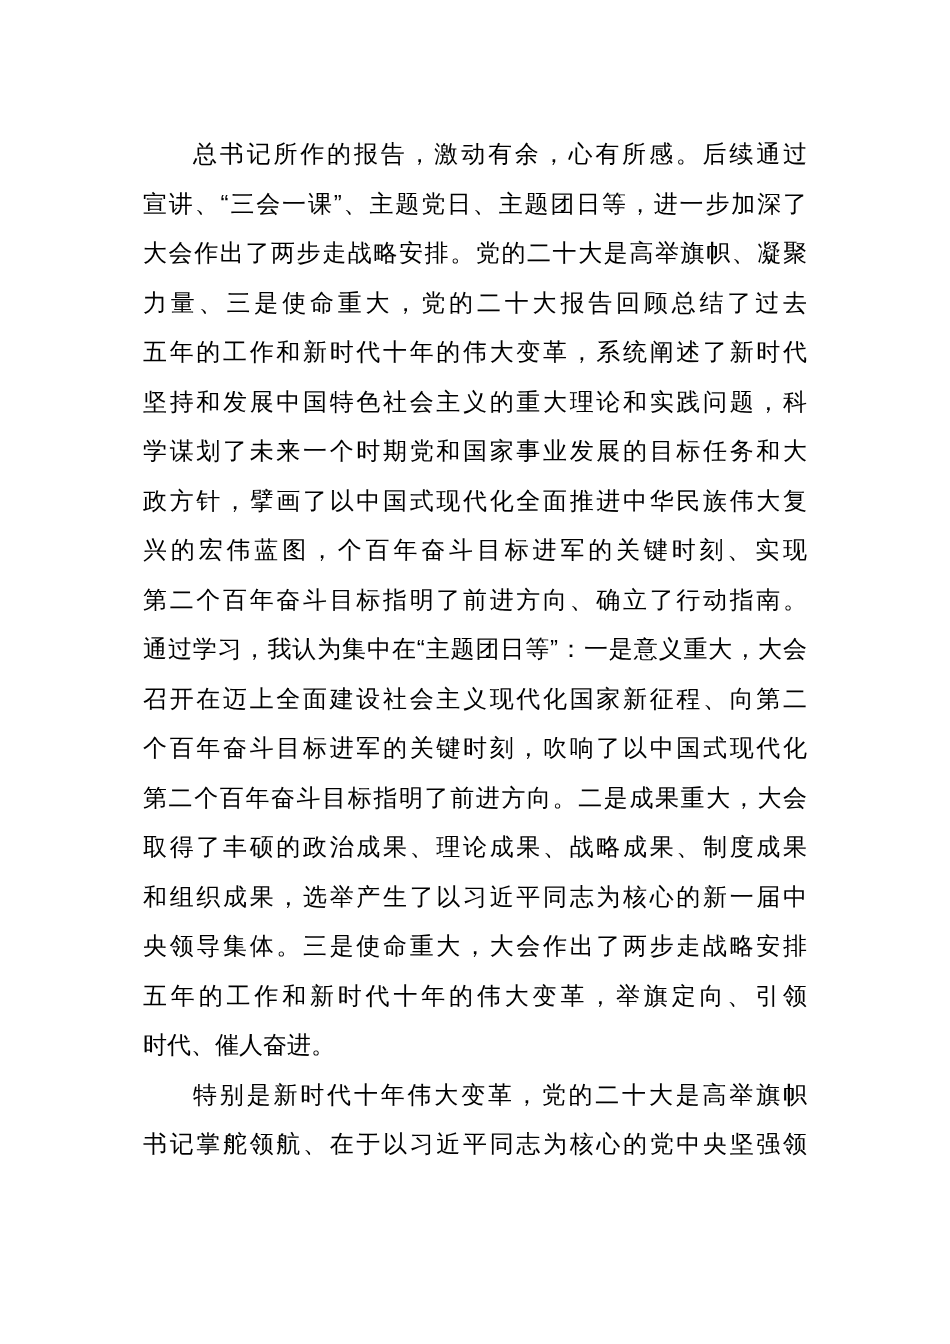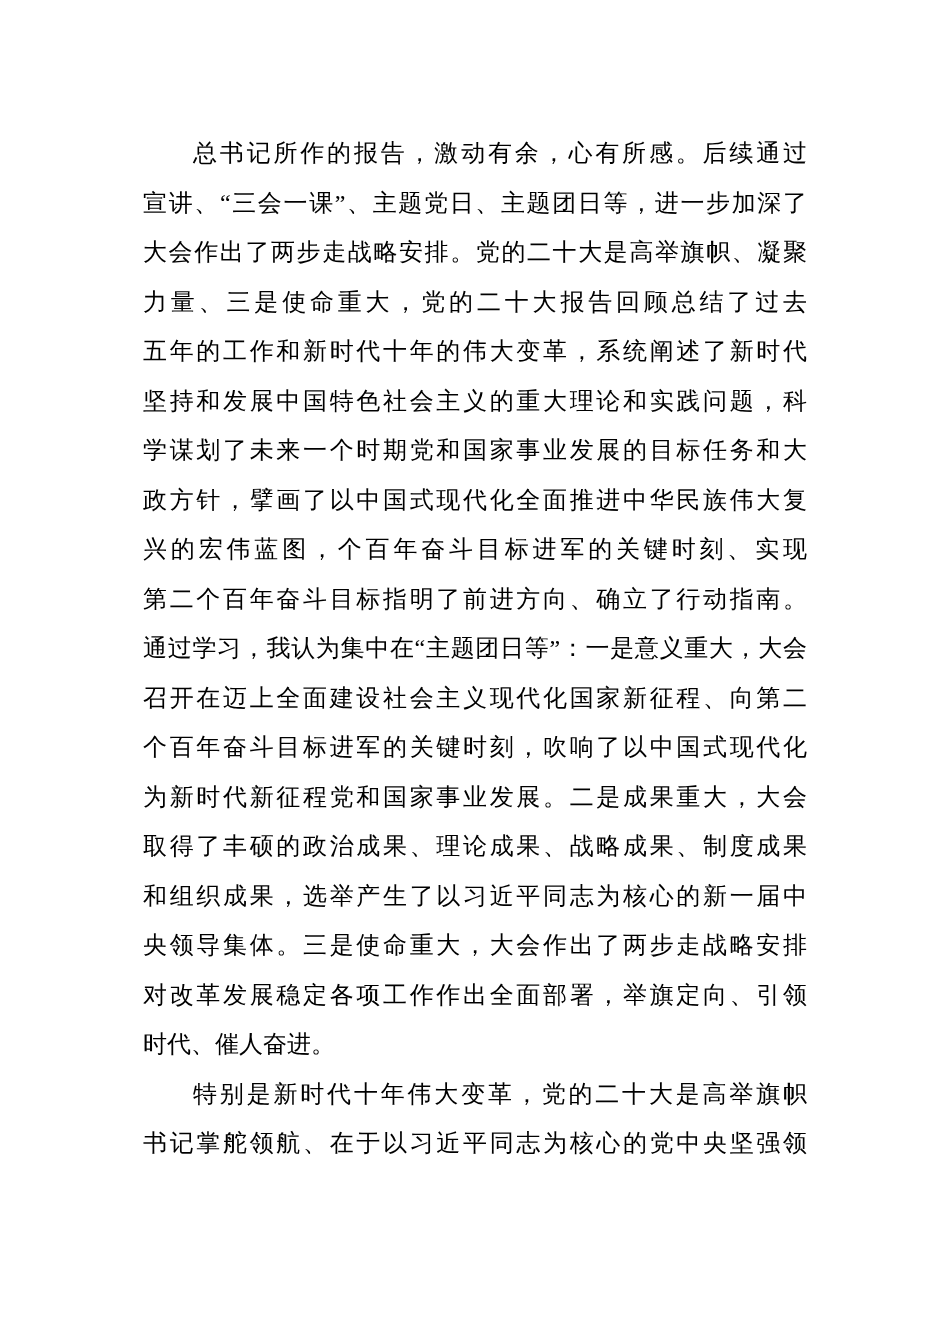--- a/index.html
+++ b/index.html
@@ -15,21 +15,21 @@
     overflow: hidden;
     font-family: "Liberation Sans", sans-serif;
   }
   .text-block {
     position: absolute;
     left: 143px;
     top: 129px;
     width: 664px;
     color: #000000;
   }
-  .para { margin: 0; padding: 0; font-family: Liberation Serif, serif; }
+  .para { margin: 0; padding: 0; }
   .line {
     height: 49.5px;
     line-height: 49.5px;
     font-size: 24px;
     color: #000000;
     text-align: justify;
     text-align-last: justify;
     overflow: hidden;
     white-space: normal;
   }
@@ -52,25 +52,25 @@
         <div class="line">力量、三是使命重大，党的二十大报告回顾总结了过去</div>
         <div class="line">五年的工作和新时代十年的伟大变革，系统阐述了新时代</div>
         <div class="line">坚持和发展中国特色社会主义的重大理论和实践问题，科</div>
         <div class="line">学谋划了未来一个时期党和国家事业发展的目标任务和大</div>
         <div class="line">政方针，擘画了以中国式现代化全面推进中华民族伟大复</div>
         <div class="line">兴的宏伟蓝图，个百年奋斗目标进军的关键时刻、实现</div>
         <div class="line">第二个百年奋斗目标指明了前进方向、确立了行动指南。</div>
         <div class="line">通过学习，我认为集中在“主题团日等”：一是意义重大，大会</div>
         <div class="line">召开在迈上全面建设社会主义现代化国家新征程、向第二</div>
         <div class="line">个百年奋斗目标进军的关键时刻，吹响了以中国式现代化</div>
-        <div class="line">为新时代新征程党和国家事业发展。二是成果重大，大会</div>
+        <div class="line">第二个百年奋斗目标指明了前进方向。二是成果重大，大会</div>
         <div class="line">取得了丰硕的政治成果、理论成果、战略成果、制度成果</div>
         <div class="line">和组织成果，选举产生了以习近平同志为核心的新一届中</div>
         <div class="line">央领导集体。三是使命重大，大会作出了两步走战略安排</div>
-        <div class="line">对改革发展稳定各项工作作出全面部署，举旗定向、引领</div>
+        <div class="line">五年的工作和新时代十年的伟大变革，举旗定向、引领</div>
         <div class="line last">时代、催人奋进。</div>
       </div>
       <div class="para">
         <div class="line first">特别是新时代十年伟大变革，党的二十大是高举旗帜</div>
         <div class="line">书记掌舵领航、在于以习近平同志为核心的党中央坚强领</div>
       </div>
     </div>
 </div>
 
 </body></html>

